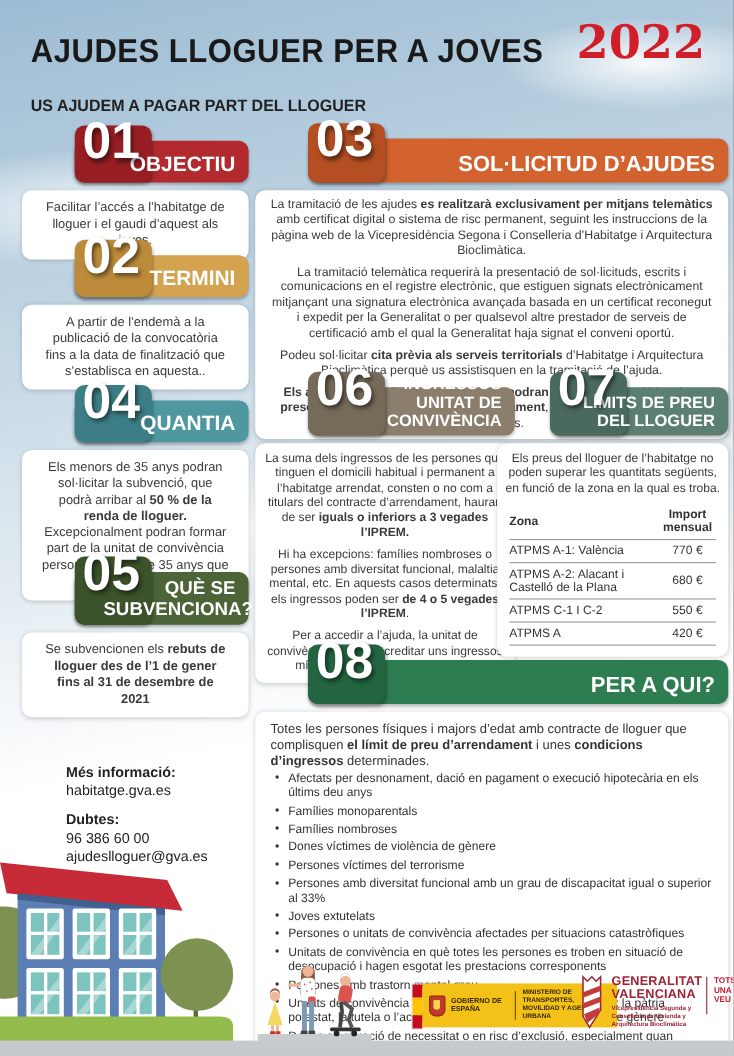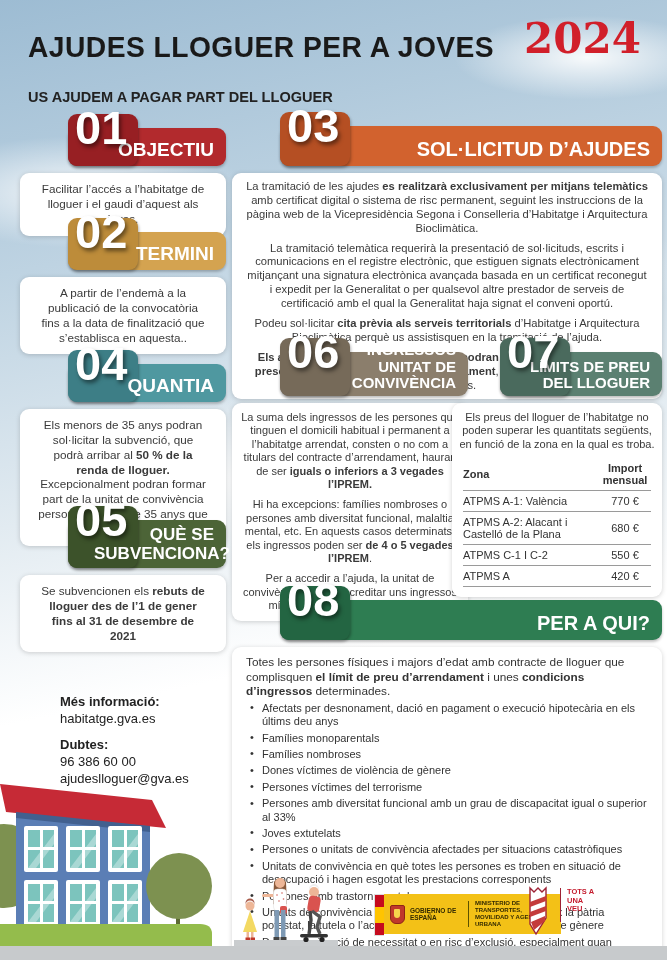--- a/index.html
+++ b/index.html
@@ -78,21 +78,21 @@
   .gva-dept{font-size:5.6px;font-weight:700;color:#9e2235;line-height:1.3;margin-top:4px;}
   .gva-sep{width:1px;height:34px;background:#9e2235;margin:2px 6px 0 4px;}
   .gva-motto{width:30px;font-size:7.5px;font-weight:800;color:#c41c2e;line-height:1.15;margin-top:2px;}
 </style>
 </head>
 <body>
 
 <div id="poster">
 
   <div class="abs top-title">AJUDES LLOGUER PER A JOVES</div>
-  <div class="abs year" style="color: rgb(209, 31, 42);">2024</div>
+  <div class="abs year" style="color: rgb(209, 31, 42);">2022</div>
   <div class="abs subtitle">US AJUDEM A PAGAR PART DEL LLOGUER</div>
 
   <section class="sec lc" style="left:20px;top:128px;width:206px">
     <header class="sec-head" style="height:38px">
       <div class="bar" style="background: rgb(178, 42, 45);"></div>
       <div class="num-tab" style="background: rgb(151, 31, 35);"></div>
       <div class="num">01</div>
       <div class="sec-title" style="font-size:19px">OBJECTIU</div>
     </header>
     <div class="card center">
@@ -340,19 +340,23 @@
     </div>
   </div>
 
   <div class="abs gva">
     <svg class="gva-sym" width="26" height="52" viewBox="0 0 26 52">
       <path d="M6,2 l4,4 l4,-4 l4,4 l4,-4 v30 l-10,16 l-6,-10 Z" fill="#ffffff" stroke="#9e2235" stroke-width="1.4"></path>
       <path d="M6,16 l16,-6 v5 l-16,6 Z" fill="#c43b3b"></path>
       <path d="M6,26 l16,-6 v5 l-16,6 Z" fill="#c43b3b"></path>
       <path d="M7,36 l14,-6 v5 l-11,9 Z" fill="#c43b3b"></path>
     </svg>
+    <div class="gva-main">
+      <div class="gva-name">GENERALITAT VALENCIANA</div>
+      <div class="gva-dept">Vicepresidencia Segunda y Conselleria de Vivienda y Arquitectura Bioclimática</div>
+    </div>
     <div class="gva-sep"></div>
     <div class="gva-motto">TOTS A UNA VEU</div>
   </div>
 
   <div class="abs bottom-strip"></div>
 
 </div>
 
 </body></html>

